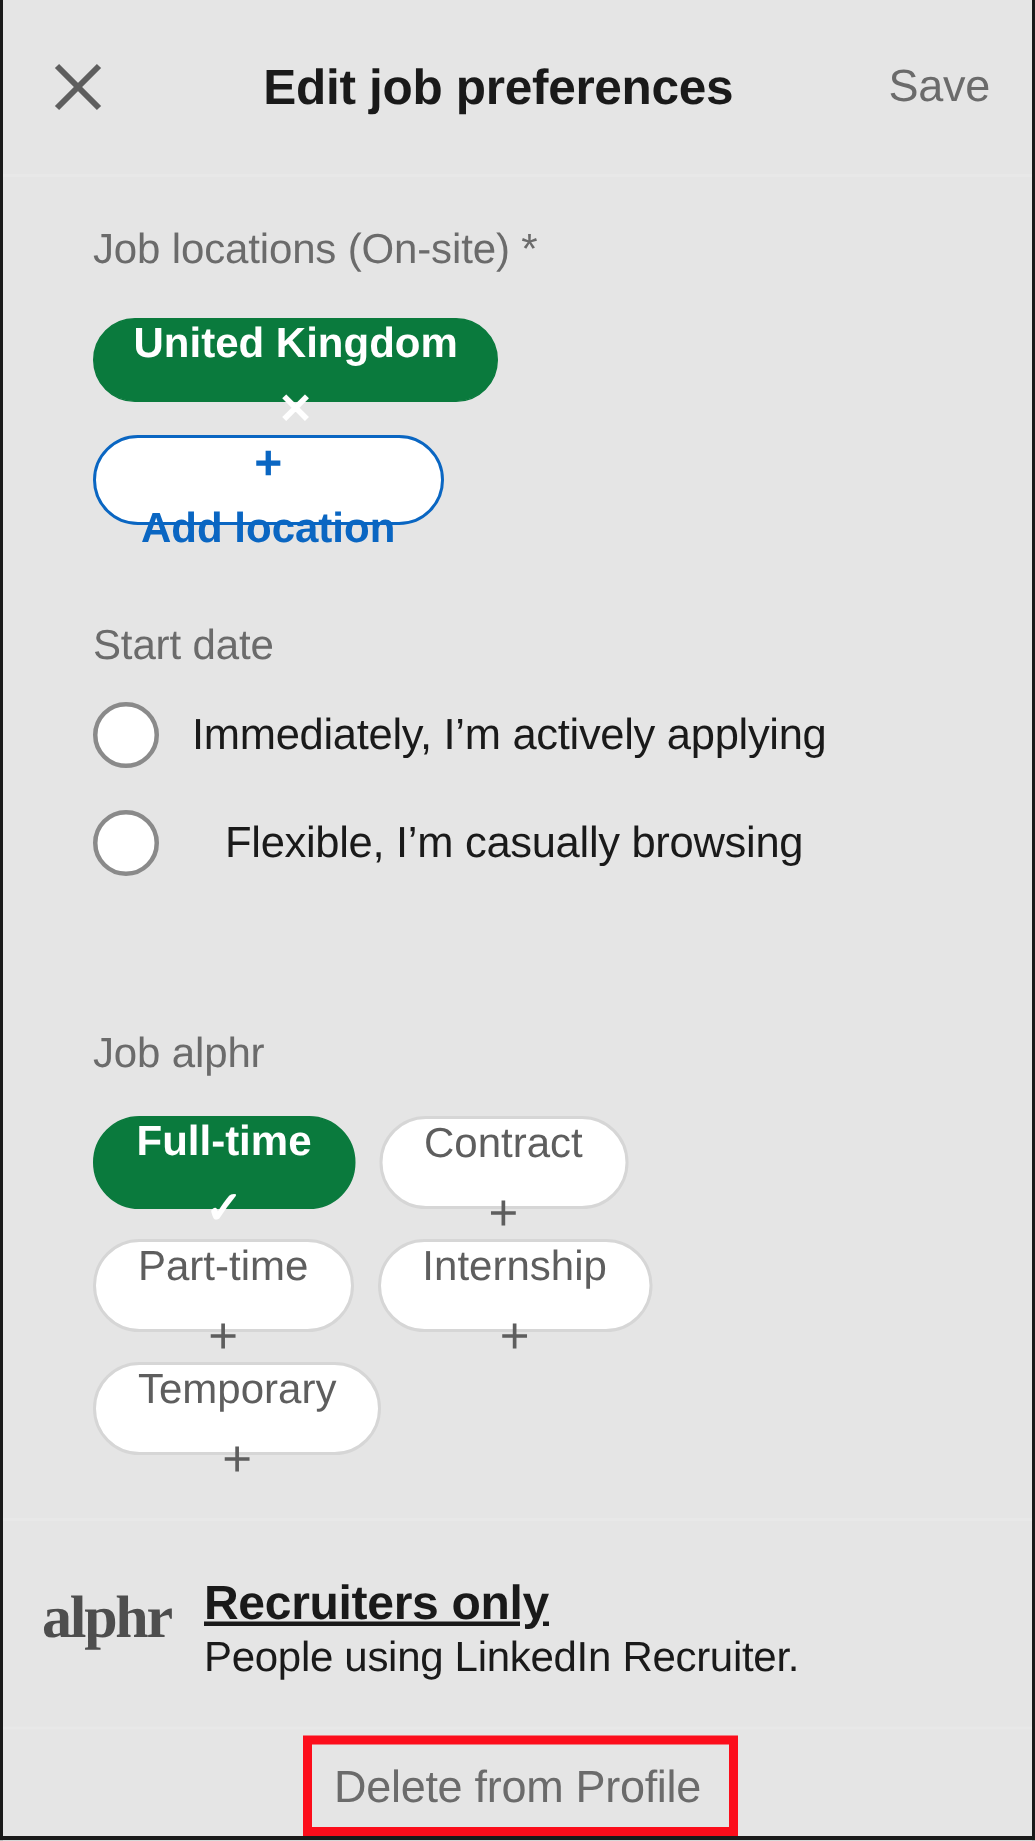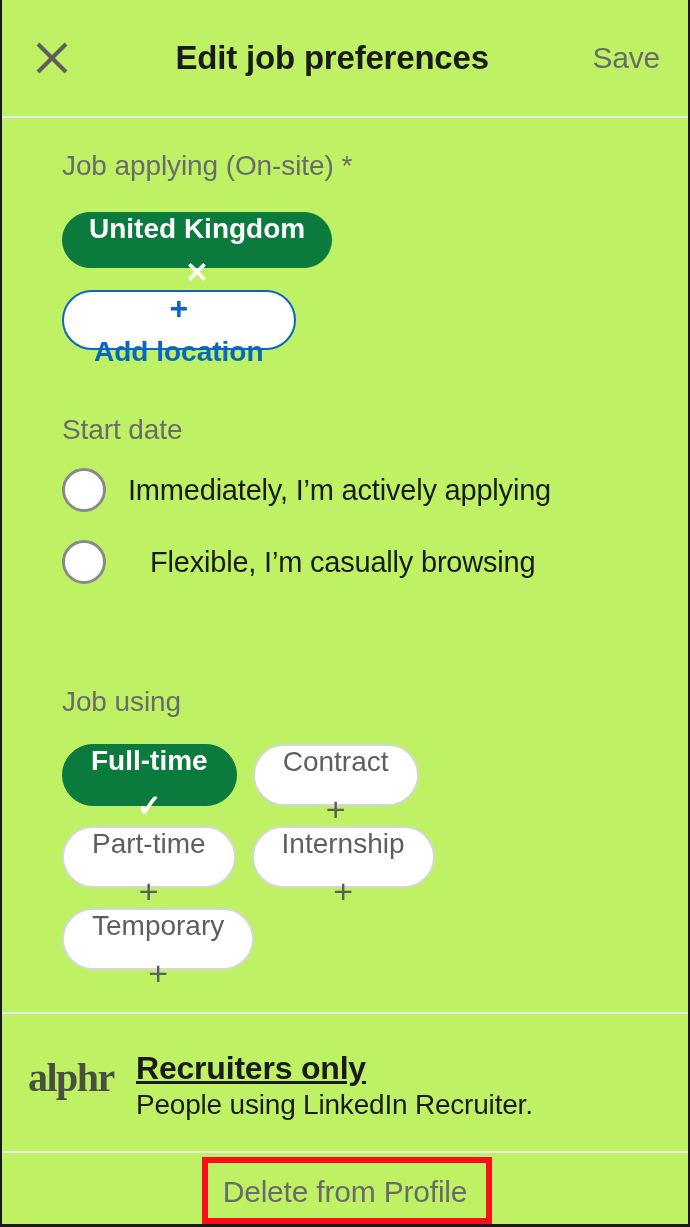--- a/index.html
+++ b/index.html
@@ -9,21 +9,21 @@
     height: 1227px;
     background: #ffffff;
     font-family: "Liberation Sans", sans-serif;
     -webkit-font-smoothing: antialiased;
   }
 
   .screen {
     position: relative;
     width: 690px;
     height: 1227px;
-    background: #bef264;
+    background: #e5e5e5;
     border-left: 2px solid #1a1a1a;
     border-right: 2px solid #1a1a1a;
     overflow: hidden;
   }
 
   
   .header {
     position: relative;
     height: 118px;
     display: flex;
@@ -271,21 +271,21 @@
         </svg>
       </span>
     </button>
     <div class="header-title">Edit job preferences</div>
     <button class="save-btn">Save</button>
   </div>
 
   <div class="body-scroll">
 
     <div class="locations-section">
-      <div class="section-label">Job applying (On-site) *</div>
+      <div class="section-label">Job locations (On-site) *</div>
 
       <div class="chip-row location-chip-wrap">
         <button class="chip chip--selected">
           <span>United Kingdom</span>
           <span class="chip-glyph chip-glyph--x">✕</span>
         </button>
       </div>
 
       <div class="chip-row addloc-wrap">
         <button class="chip chip--outline-blue addloc">
@@ -303,21 +303,21 @@
         <span class="radio-label">Immediately, I’m actively applying</span>
       </div>
 
       <div class="radio-row second">
         <span class="radio"></span>
         <span class="radio-label">Flexible, I’m casually browsing</span>
       </div>
     </div>
 
     <div class="jobtypes-section">
-      <div class="section-label">Job using</div>
+      <div class="section-label">Job alphr</div>
 
       <div class="jobtypes-rows">
 
         <div class="chip-row">
           <button class="chip chip--selected">
             <span>Full-time</span>
             <span class="chip-glyph chip-glyph--check">✓</span>
           </button>
           <button class="chip chip--outline-grey">
             <span>Contract</span>

